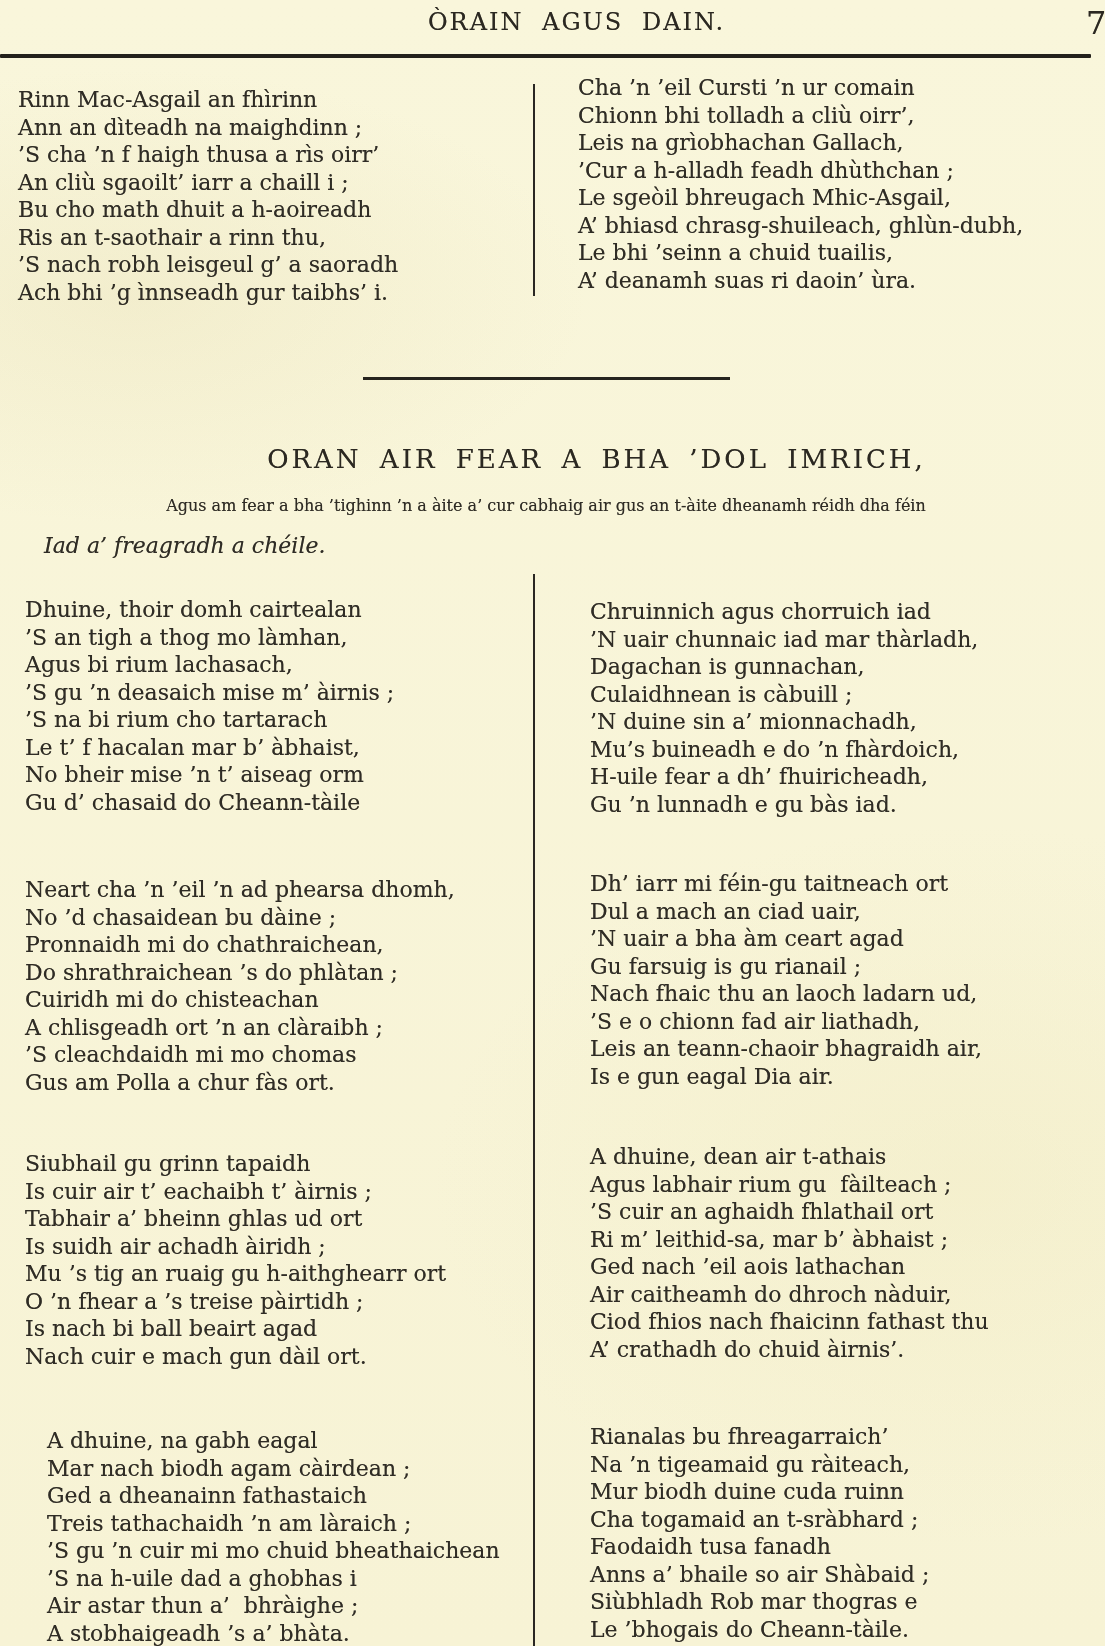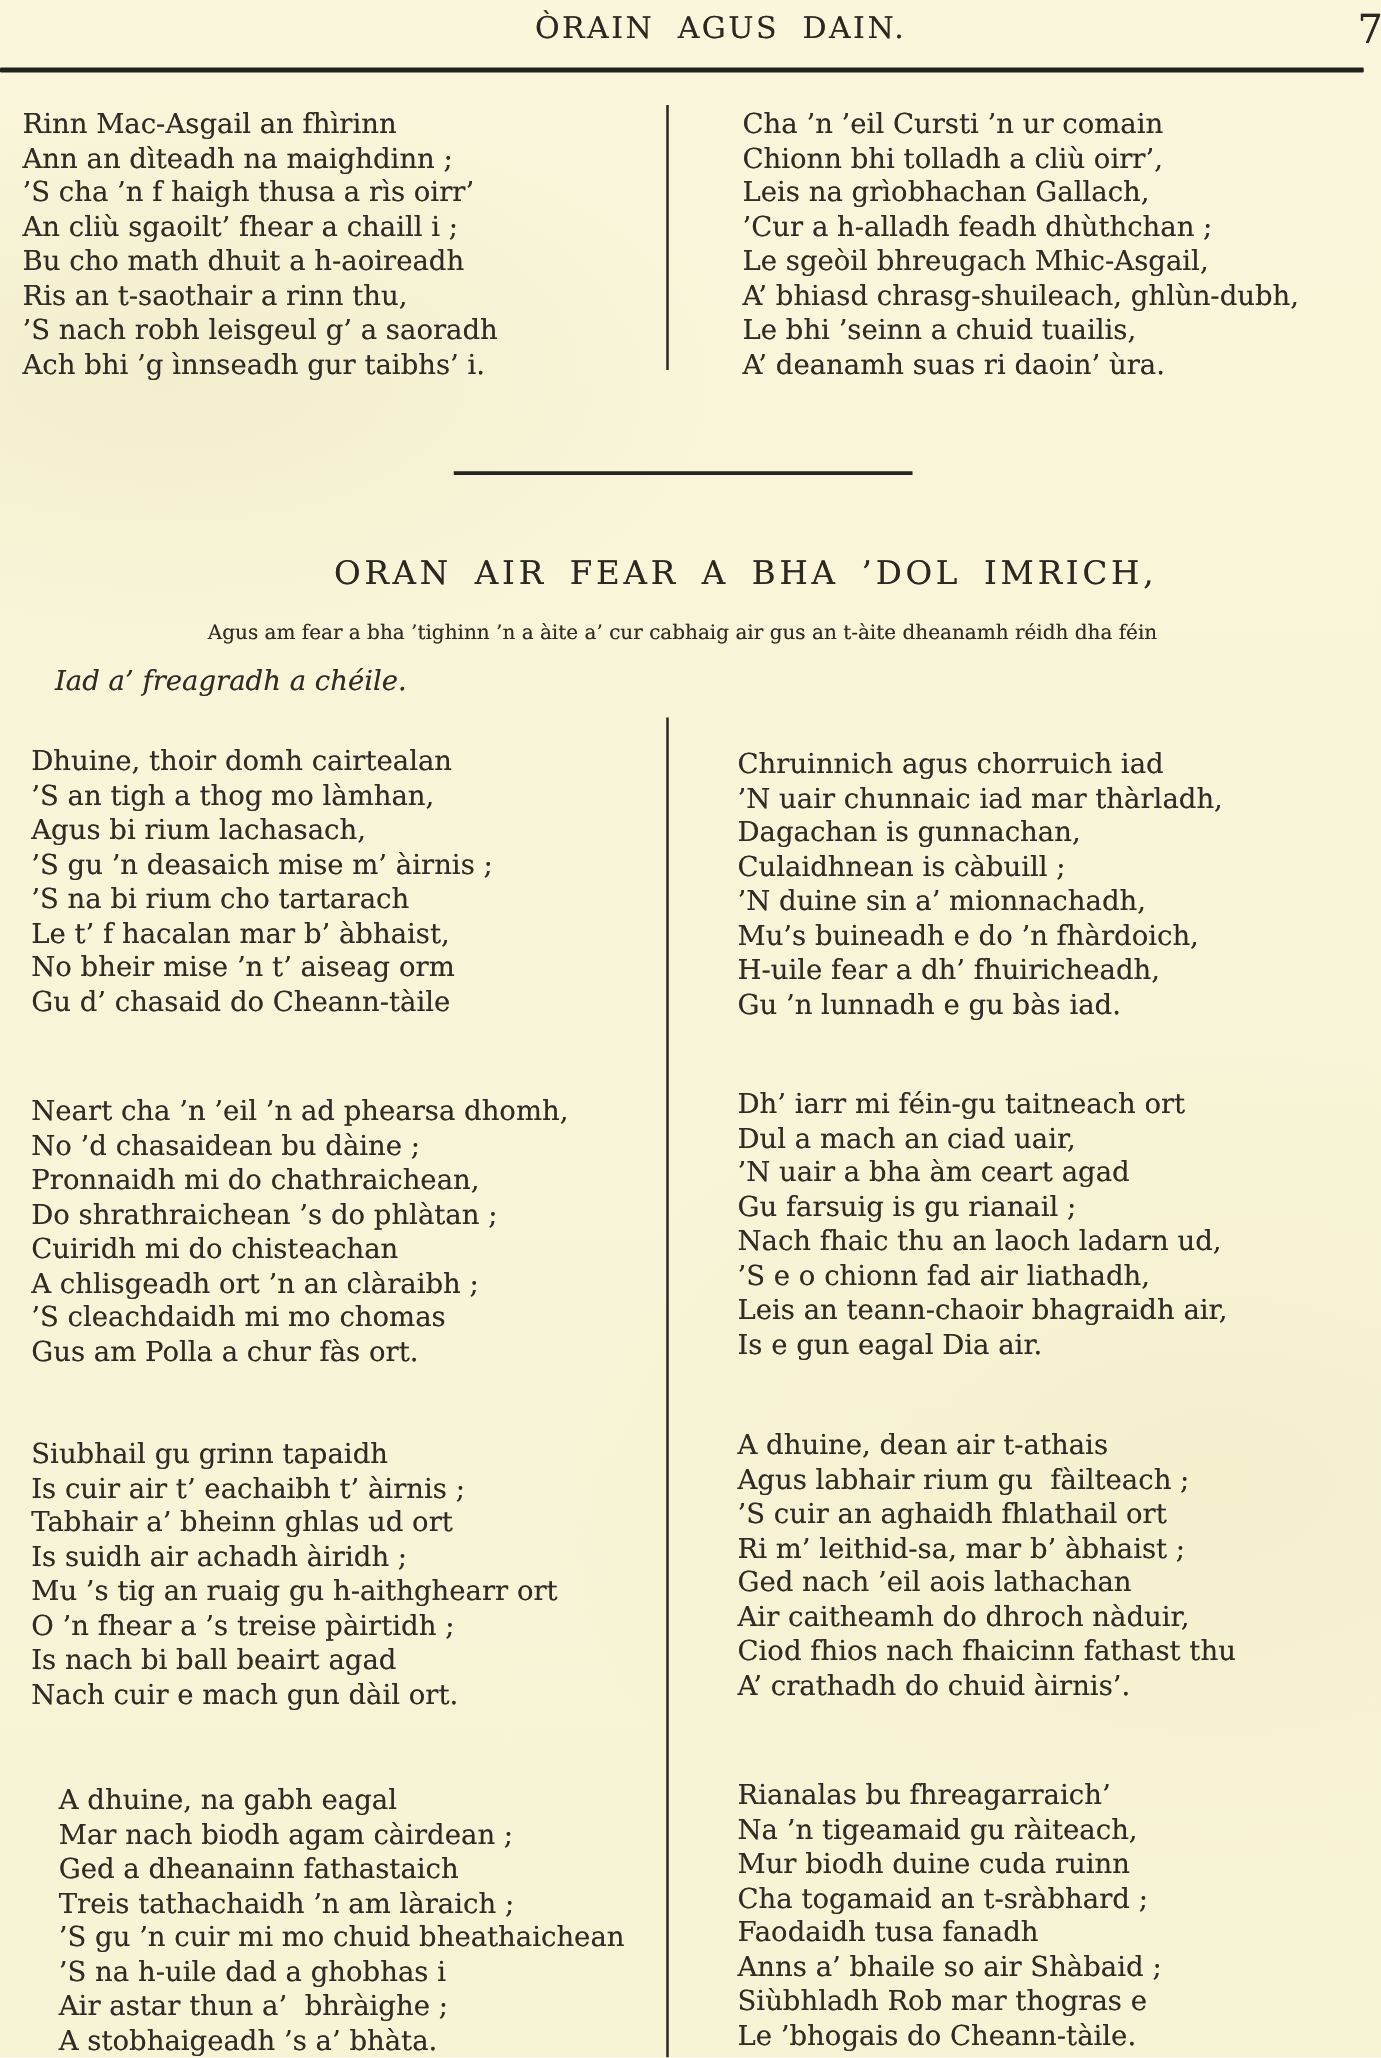--- a/index.html
+++ b/index.html
@@ -26,21 +26,21 @@
     position:absolute; top:4px; left:1042px;
     font-size:32px; color:#2b2821;
   }
   .header-rule {
     position:absolute; top:54px; left:0; width:1091px; height:4px;
     background:#23211b; border-radius:1px;
   }
 
   .col { position:absolute; }
   .song1-left  { top:86px;  left:18px;  }
-  .song1-right { top:86px;  left:578px;margin-left:16px; }
+  .song1-right { top:74px;  left:578px; }
   .divider { position:absolute; width:2px; background:#2a2722; }
   .divider-1 { left:533px; top:84px;  height:212px; }
   .divider-2 { left:533px; top:574px; height:1072px; }
 
   .section-rule {
     position:absolute; top:377px; left:363px; width:367px; height:3px;
     background:#26241e;
   }
 
   .song-title {
@@ -78,21 +78,21 @@
 <div class="page">
 
   <div class="running-title ink">ÒRAIN AGUS DAIN.</div>
   <div class="page-number ink">79</div>
   <div class="header-rule"></div>
 
   <div class="col song1-left">
       <div class="verse-line">Rinn Mac-Asgail an fhìrinn</div>
       <div class="verse-line">Ann an dìteadh na maighdinn ;</div>
       <div class="verse-line">’S cha ’n f haigh thusa a rìs oirr’</div>
-      <div class="verse-line">An cliù sgaoilt’ fhear a chaill i ;</div>
+      <div class="verse-line">An cliù sgaoilt’ iarr a chaill i ;</div>
       <div class="verse-line">Bu cho math dhuit a h-aoireadh</div>
       <div class="verse-line">Ris an t-saothair a rinn thu,</div>
       <div class="verse-line">’S nach robh leisgeul g’ a saoradh</div>
       <div class="verse-line">Ach bhi ’g ìnnseadh gur taibhs’ i.</div>
     </div>
   <div class="divider divider-1"></div>
   <div class="col song1-right">
       <div class="verse-line">Cha ’n ’eil Cursti ’n ur comain</div>
       <div class="verse-line">Chionn bhi tolladh a cliù oirr’,</div>
       <div class="verse-line">Leis na grìobhachan Gallach,</div>

